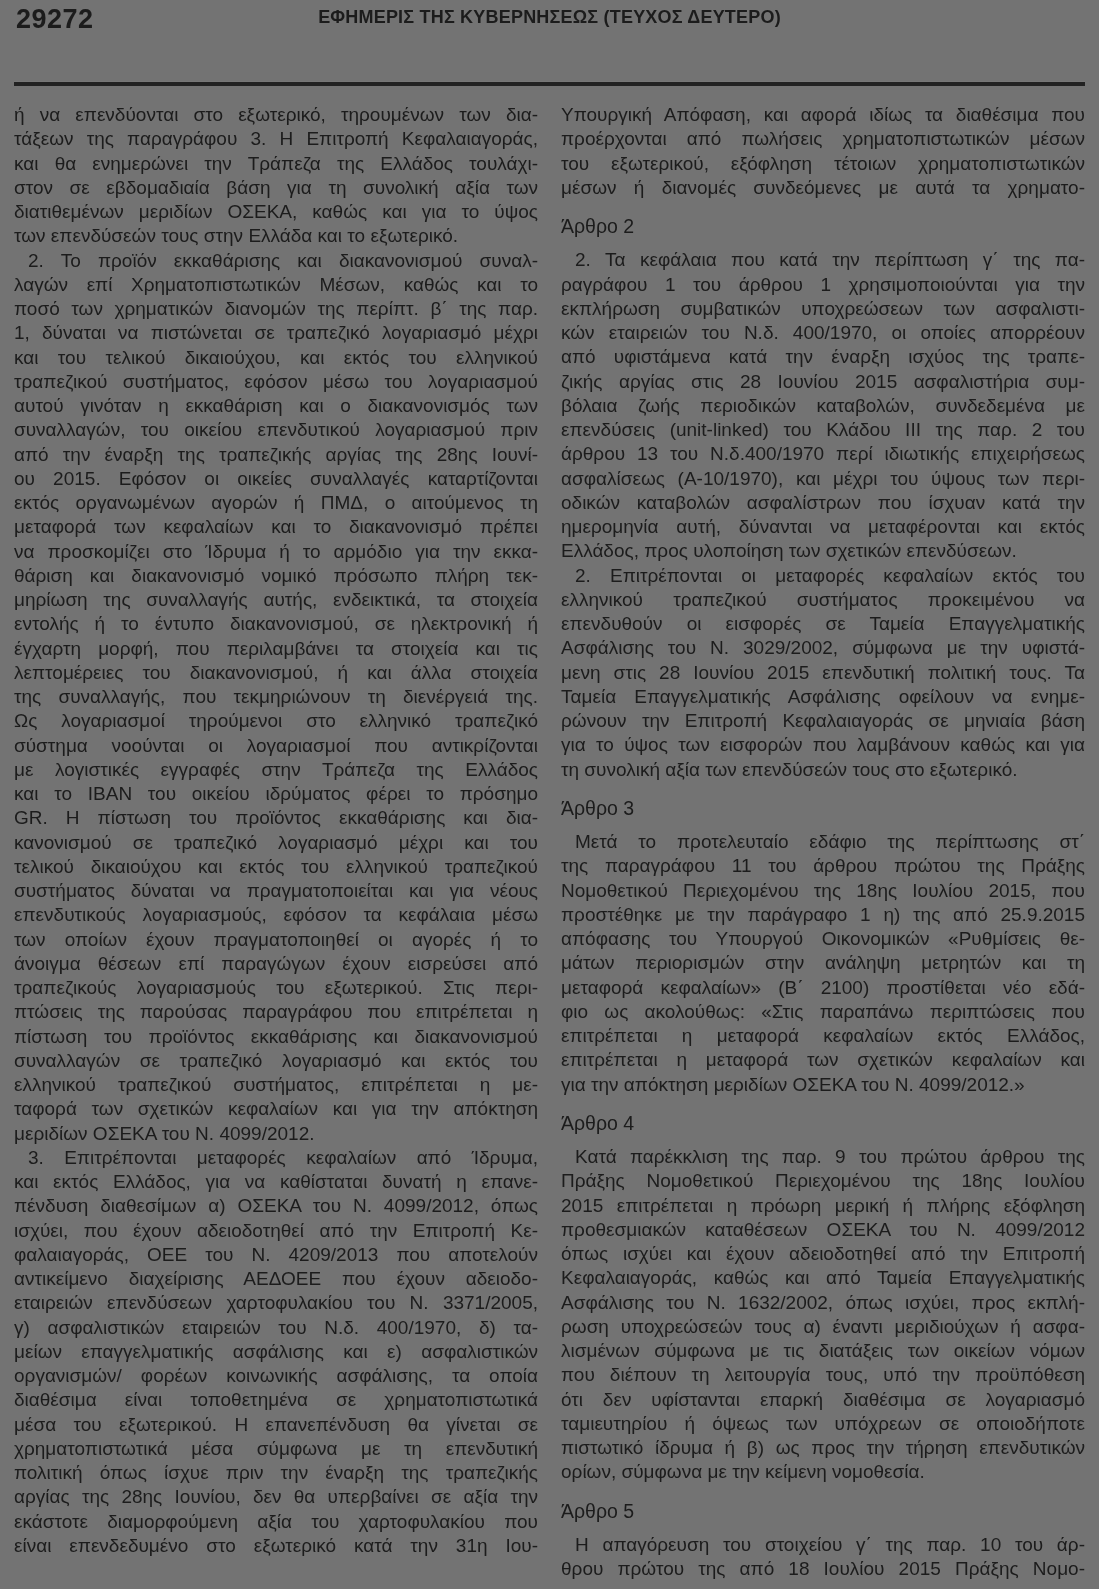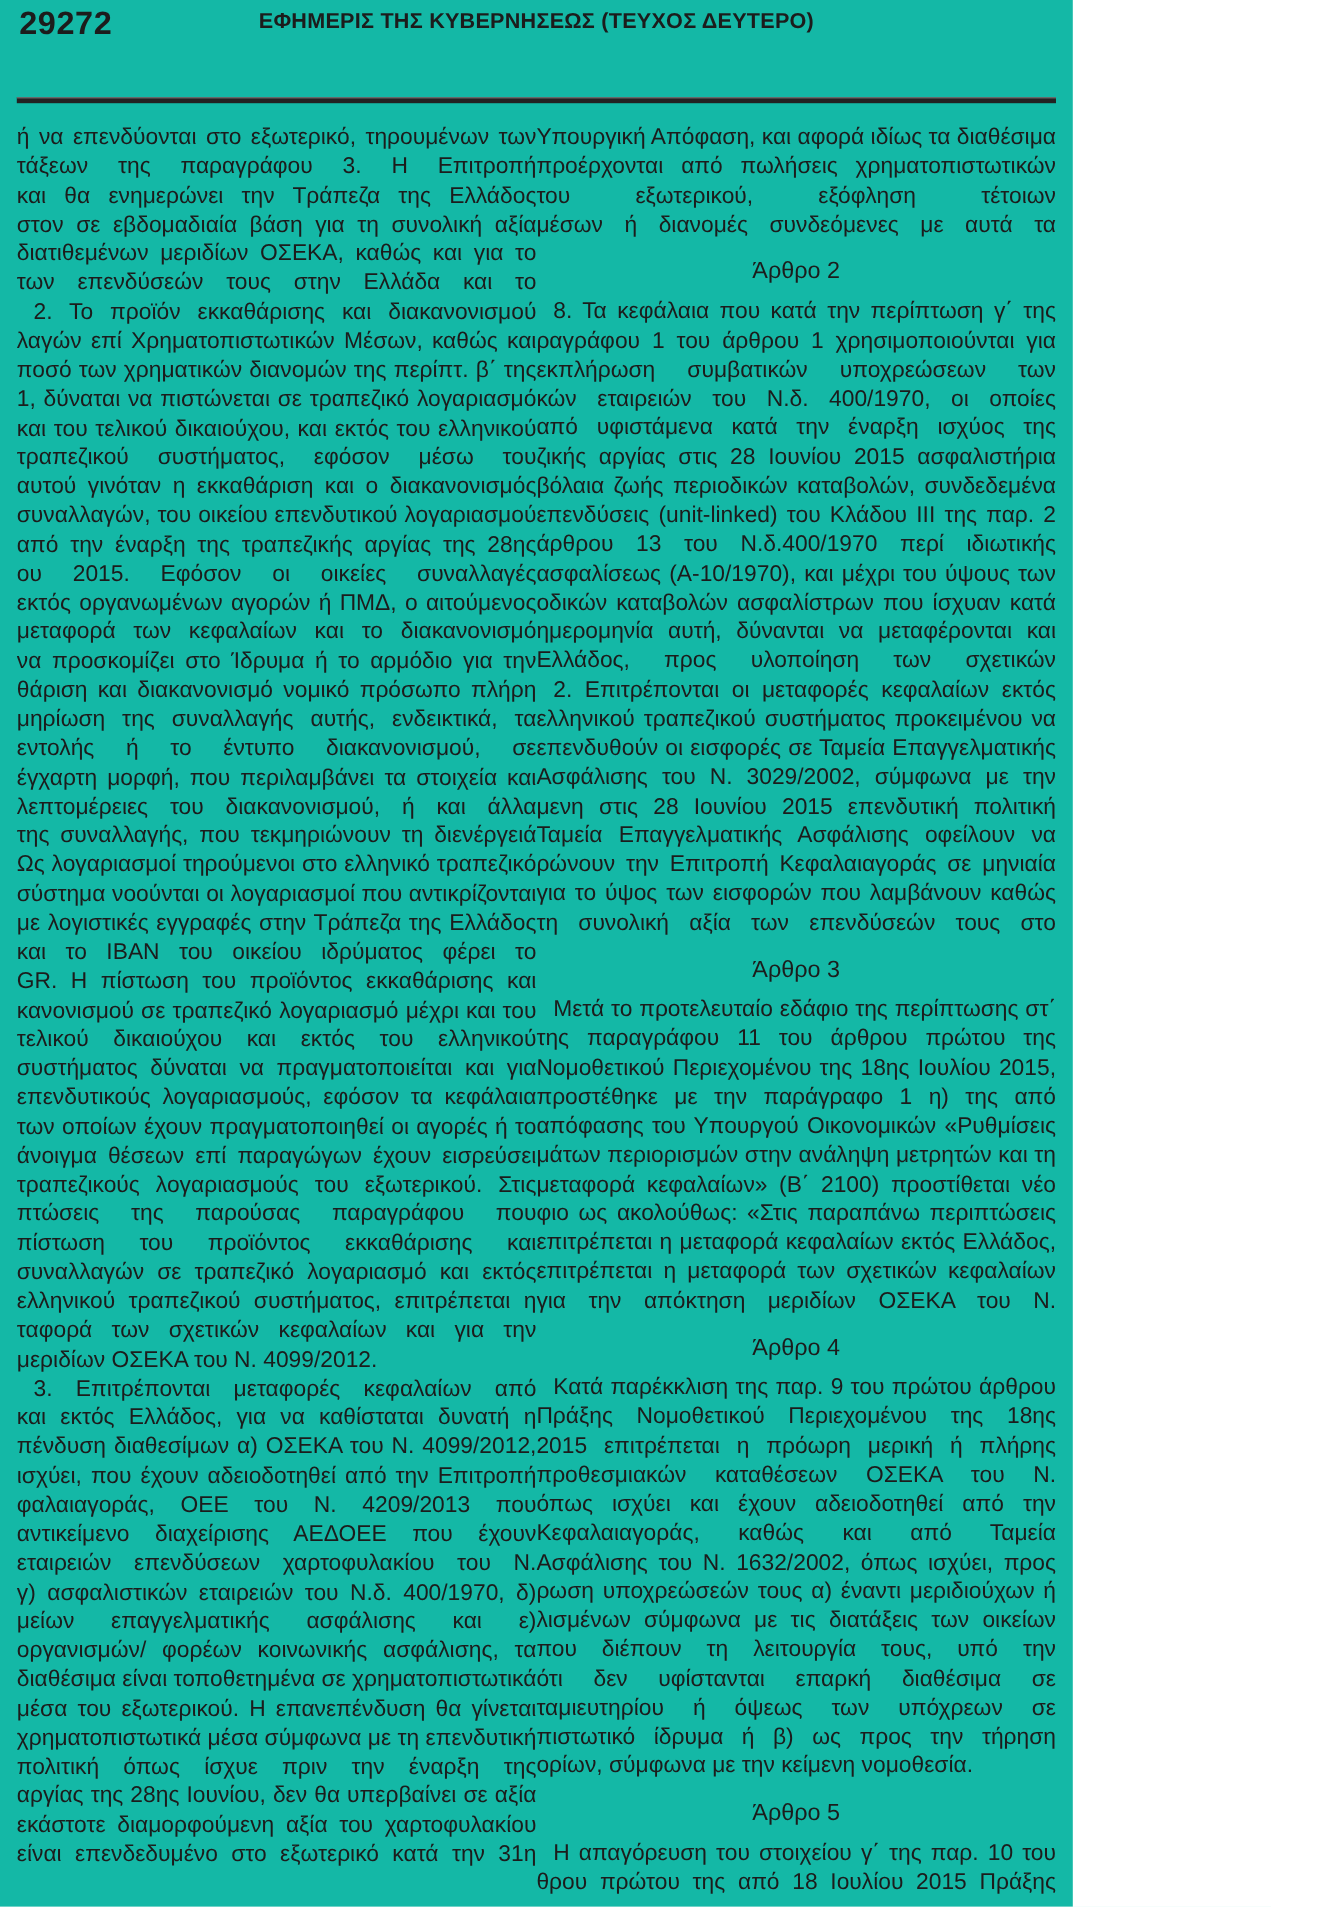--- a/index.html
+++ b/index.html
@@ -2,23 +2,23 @@
 <html><head>
 <meta charset="utf-8">
 <style>
   html, body {
     margin: 0;
     padding: 0;
     background: #ffffff;
   }
   .page {
     position: relative;
-    width: 894px;
+    width: 1099px;
     height: 1589px;
-    background: #14b8a6;
+    background: #737373;
     color: #1c1c1c;
     font-family: "Liberation Sans", "DejaVu Sans", sans-serif;
     box-sizing: border-box;
     overflow: hidden;
   }
   .page-header {
     position: relative;
     height: 36px;
     padding: 4px 14px 0 14px;
   }
@@ -66,21 +66,21 @@
   }
   .line.last {
     text-align-last: left;
   }
   .line.indent {
     text-indent: 14px;
   }
   .article-heading {
     font-size: 19.5px;
     line-height: 24.25px;
-    text-align: center;
+    text-align: left;
     margin-top: 14px;
     margin-bottom: 10px;
   }
   .paragraph { margin: 0; }
 </style>
 </head>
 <body>
 
 <div class="page">
   <div class="page-header">
@@ -159,21 +159,21 @@
       </div>
     <div class="column">
         <div class="paragraph">
           <div class="line">Υπουργική Απόφαση, και αφορά ιδίως τα διαθέσιμα που</div>
           <div class="line">προέρχονται από πωλήσεις χρηματοπιστωτικών μέσων</div>
           <div class="line">του εξωτερικού, εξόφληση τέτοιων χρηματοπιστωτικών</div>
           <div class="line">μέσων ή διανομές συνδεόμενες με αυτά τα χρηματο-</div>
         </div>
         <div class="article-heading">Άρθρο 2</div>
         <div class="paragraph">
-          <div class="line indent">8. Τα κεφάλαια που κατά την περίπτωση γ΄ της πα-</div>
+          <div class="line indent">2. Τα κεφάλαια που κατά την περίπτωση γ΄ της πα-</div>
           <div class="line">ραγράφου 1 του άρθρου 1 χρησιμοποιούνται για την</div>
           <div class="line">εκπλήρωση συμβατικών υποχρεώσεων των ασφαλιστι-</div>
           <div class="line">κών εταιρειών του Ν.δ. 400/1970, οι οποίες απορρέουν</div>
           <div class="line">από υφιστάμενα κατά την έναρξη ισχύος της τραπε-</div>
           <div class="line">ζικής αργίας στις 28 Ιουνίου 2015 ασφαλιστήρια συμ-</div>
           <div class="line">βόλαια ζωής περιοδικών καταβολών, συνδεδεμένα με</div>
           <div class="line">επενδύσεις (unit-linked) του Κλάδου III της παρ. 2 του</div>
           <div class="line">άρθρου 13 του Ν.δ.400/1970 περί ιδιωτικής επιχειρήσεως</div>
           <div class="line">ασφαλίσεως (Α-10/1970), και μέχρι του ύψους των περι-</div>
           <div class="line">οδικών καταβολών ασφαλίστρων που ίσχυαν κατά την</div>

